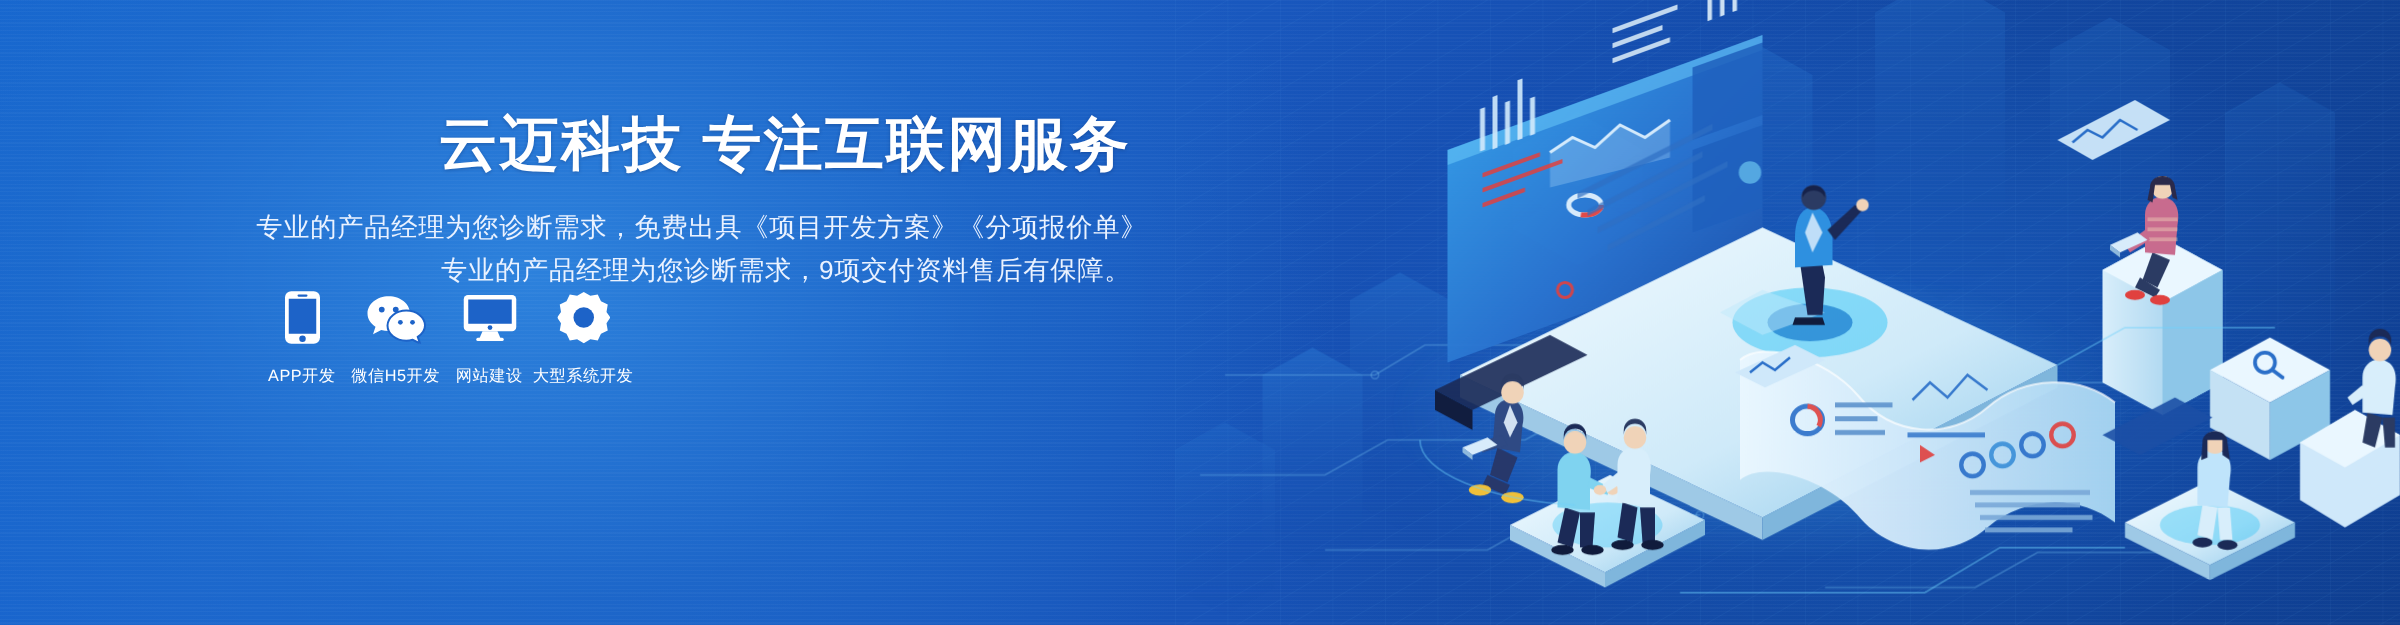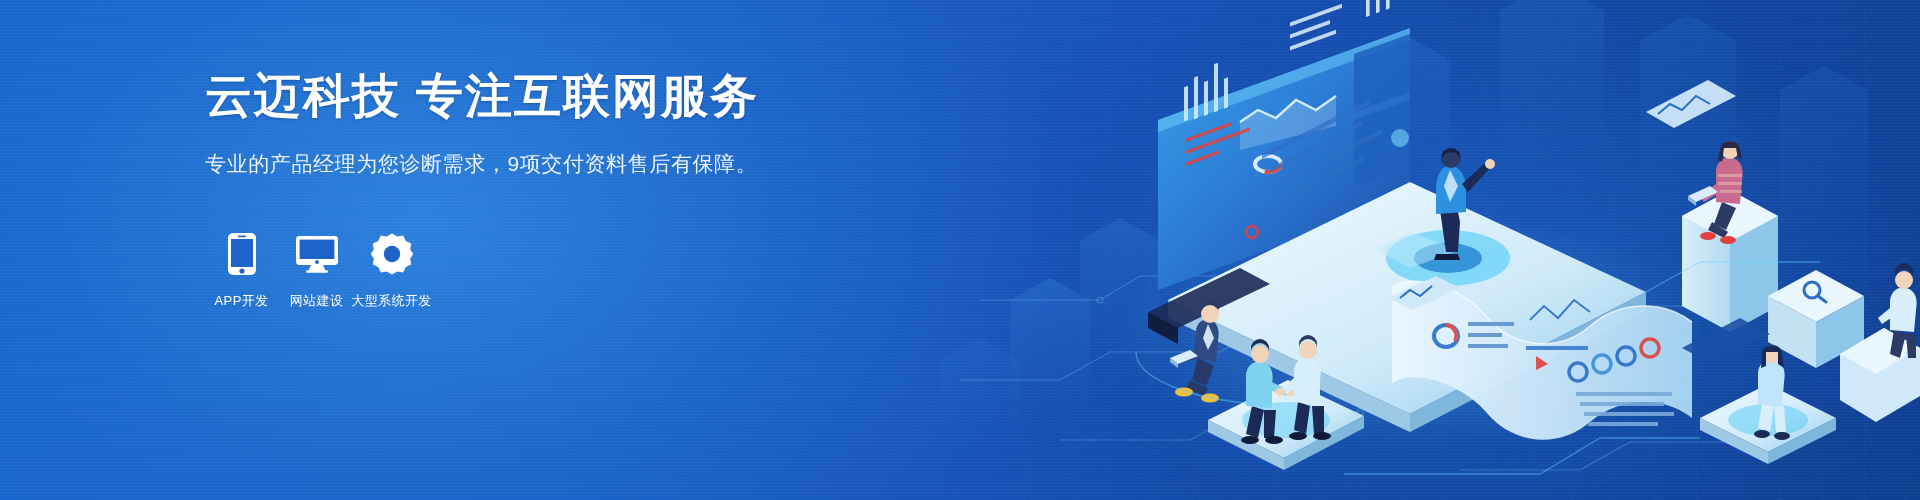--- a/index.html
+++ b/index.html
@@ -33,22 +33,23 @@
       rgba(0,0,0,0.0) 1px,
       rgba(0,0,0,0.0) 3px
     );
     pointer-events: none;
   }
 
   
   .copy {
     position: absolute;
     left: 205px;
-    top: 69px;
+    top: 88px;
     width: 700px;
+    text-align: right;
   }
   .headline {
     font-size: 47px;
     font-weight: bold;
     color: #ffffff;
     letter-spacing: 2px;
     line-height: 1.15;
     white-space: nowrap;
     text-shadow: 0 1px 3px rgba(0,20,70,0.28);
   }
@@ -422,39 +423,53 @@
         <path d="M196 352 C 196 378, 250 400, 320 404"></path>
         <path d="M404 474 H600 L660 438 H760"></path>
         <path d="M706 292 L760 262 H880"></path>
       </g>
     </svg>
   </div>
 
   <div class="copy">
     <div class="headline">云迈科技 专注互联网服务</div>
     <div class="sub">
+      <div class="sub-line">专业的产品经理为您诊断需求，免费出具《项目开发方案》《分项报价单》</div>
       <div class="sub-line">专业的产品经理为您诊断需求，9项交付资料售后有保障。</div>
     </div>
   </div>
 
   <div class="services">
 
     <div class="svc">
       <div class="svc-icon">
         <svg width="30" height="44" viewBox="0 0 30 44" xmlns="http://www.w3.org/2000/svg">
           <rect x="1" y="1" width="28" height="42" rx="5" ry="5" fill="#ffffff"></rect>
           <rect x="4" y="7" width="22" height="28" fill="#1d63c8"></rect>
           <rect x="11" y="3.5" width="8" height="1.8" rx="0.9" fill="#1d63c8"></rect>
           <circle cx="15" cy="39" r="2.6" fill="#1d63c8"></circle>
         </svg>
       </div>
       <div class="svc-label">APP开发</div>
     </div>
 
 
+    <div class="svc">
+      <div class="svc-icon">
+        <svg width="48" height="42" viewBox="0 0 48 42" xmlns="http://www.w3.org/2000/svg">
+          <path d="M18 4 C 8.6 4, 1 10.2, 1 17.8 C 1 22.1, 3.5 25.9, 7.4 28.4 L 5.4 34.4 L 12 31 C 13.9 31.5, 15.9 31.7, 18 31.7 C 27.4 31.7, 35 25.5, 35 17.8 C 35 10.2, 27.4 4, 18 4 Z" fill="#ffffff"></path>
+          <circle cx="12.4" cy="14.6" r="2.3" fill="#1d63c8"></circle>
+          <circle cx="23.6" cy="14.6" r="2.3" fill="#1d63c8"></circle>
+          <path d="M32 15.4 C 23.8 15.4, 17.2 20.8, 17 27.4 C 17 34.2, 23.7 39.6, 32 39.6 C 33.8 39.6, 35.6 39.3, 37.2 38.8 L 43 41.8 L 41.2 36.5 C 44.6 34.3, 47 30.9, 47 27.4 C 47 20.8, 40.3 15.4, 32 15.4 Z" fill="#ffffff" stroke="#1d63c8" stroke-width="1.6"></path>
+          <circle cx="27.3" cy="24.8" r="1.9" fill="#1d63c8"></circle>
+          <circle cx="37" cy="24.8" r="1.9" fill="#1d63c8"></circle>
+        </svg>
+      </div>
+      <div class="svc-label">微信H5开发</div>
+    </div>
 
     <div class="svc">
       <div class="svc-icon">
         <svg width="44" height="38" viewBox="0 0 44 38" xmlns="http://www.w3.org/2000/svg">
           <rect x="1" y="1" width="42" height="29" rx="3.4" ry="3.4" fill="#ffffff"></rect>
           <rect x="4.6" y="4.6" width="34.8" height="19.4" fill="#1d63c8"></rect>
           <circle cx="22" cy="27" r="1.9" fill="#1d63c8"></circle>
           <polygon points="16,30 28,30 31,37 13,37" fill="#ffffff"></polygon>
           <rect x="11" y="35.2" width="22" height="2.6" rx="1.3" fill="#ffffff"></rect>
         </svg>

